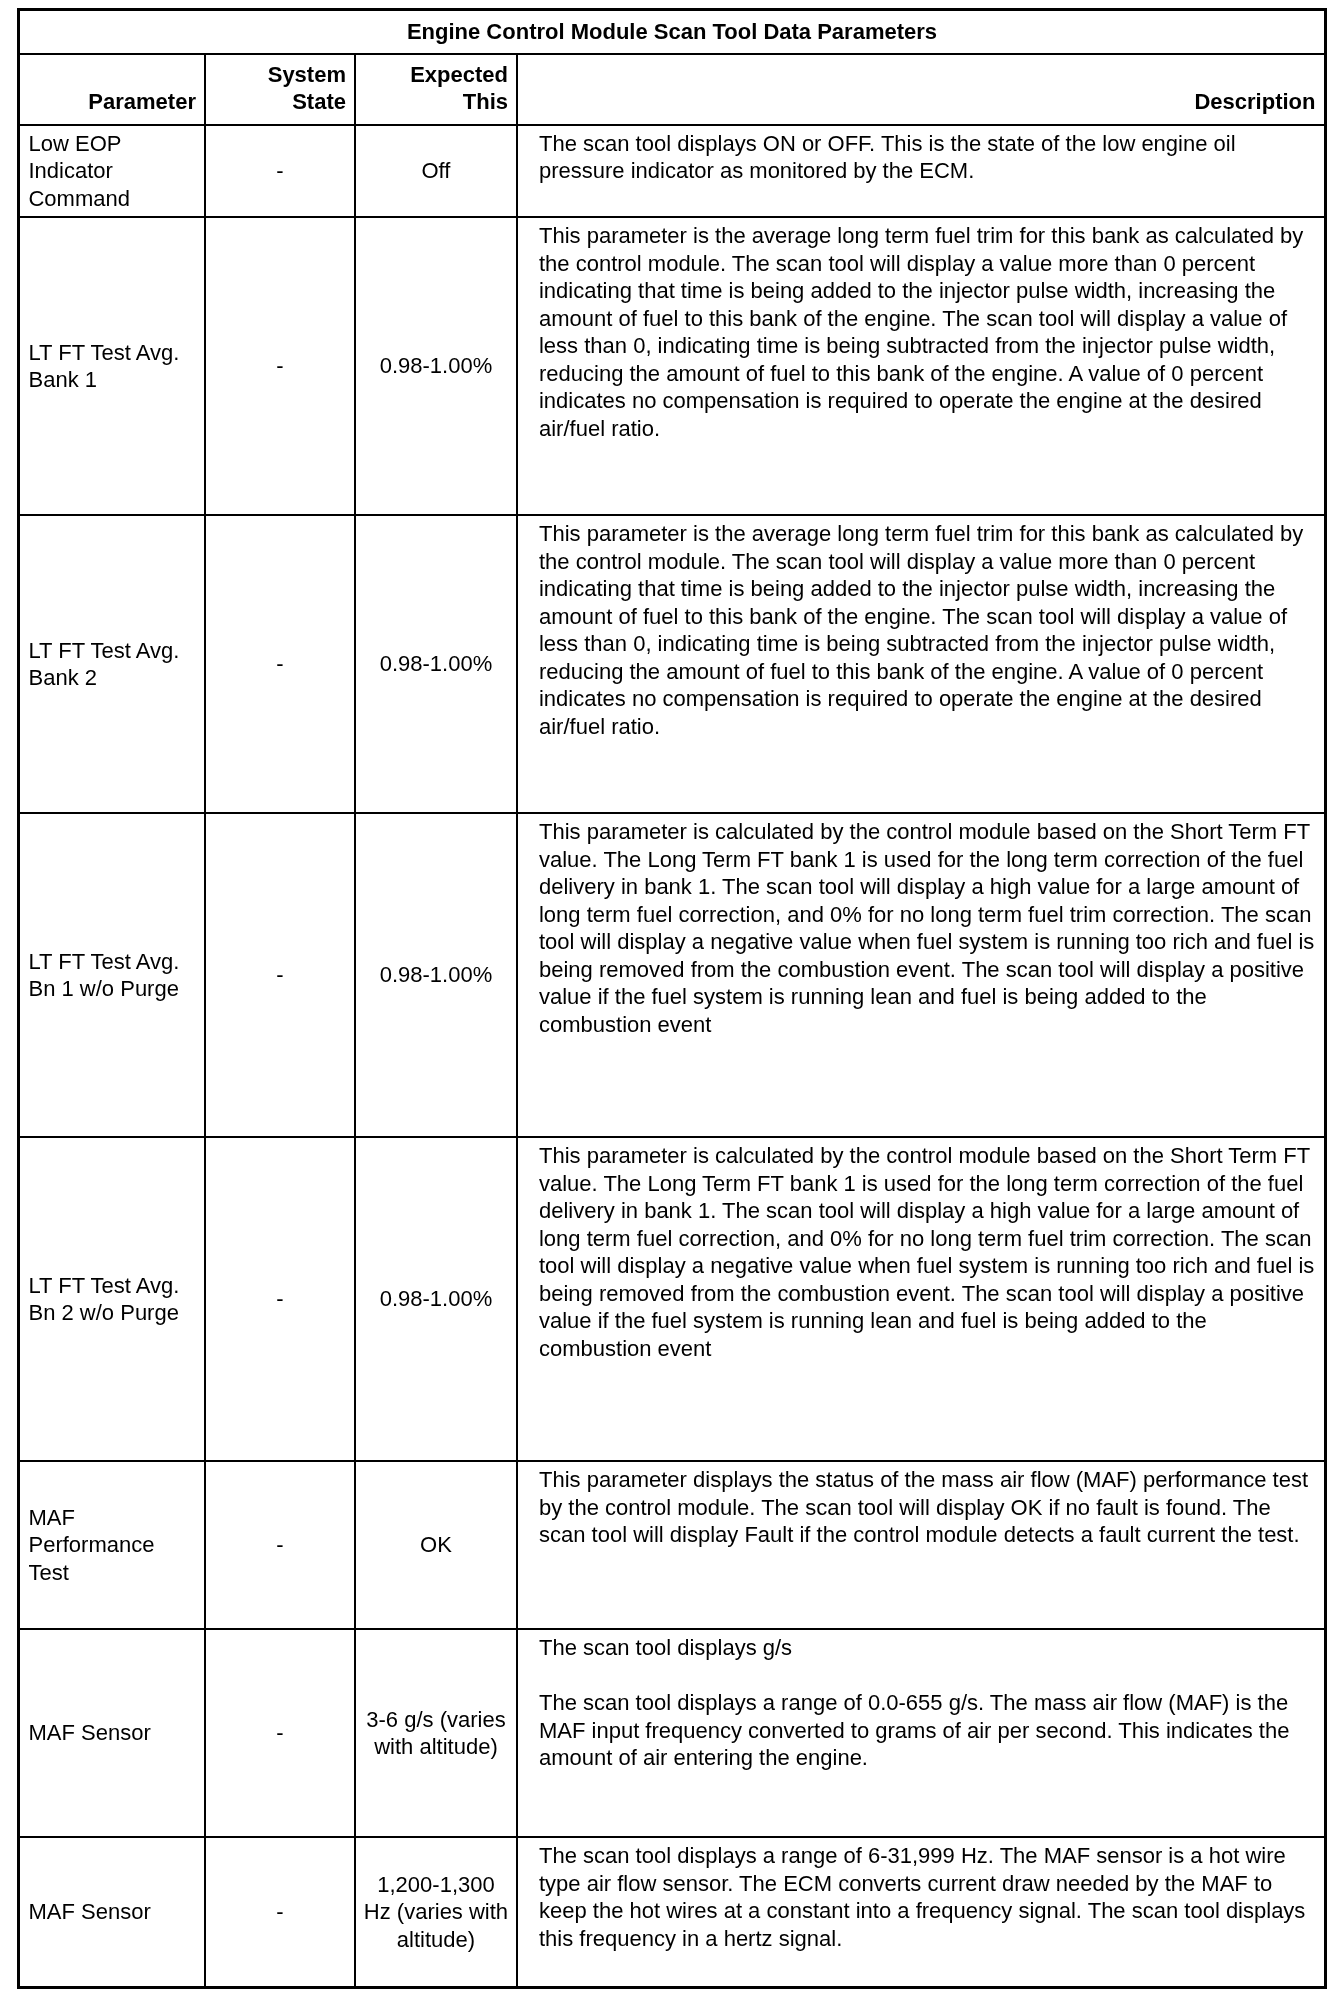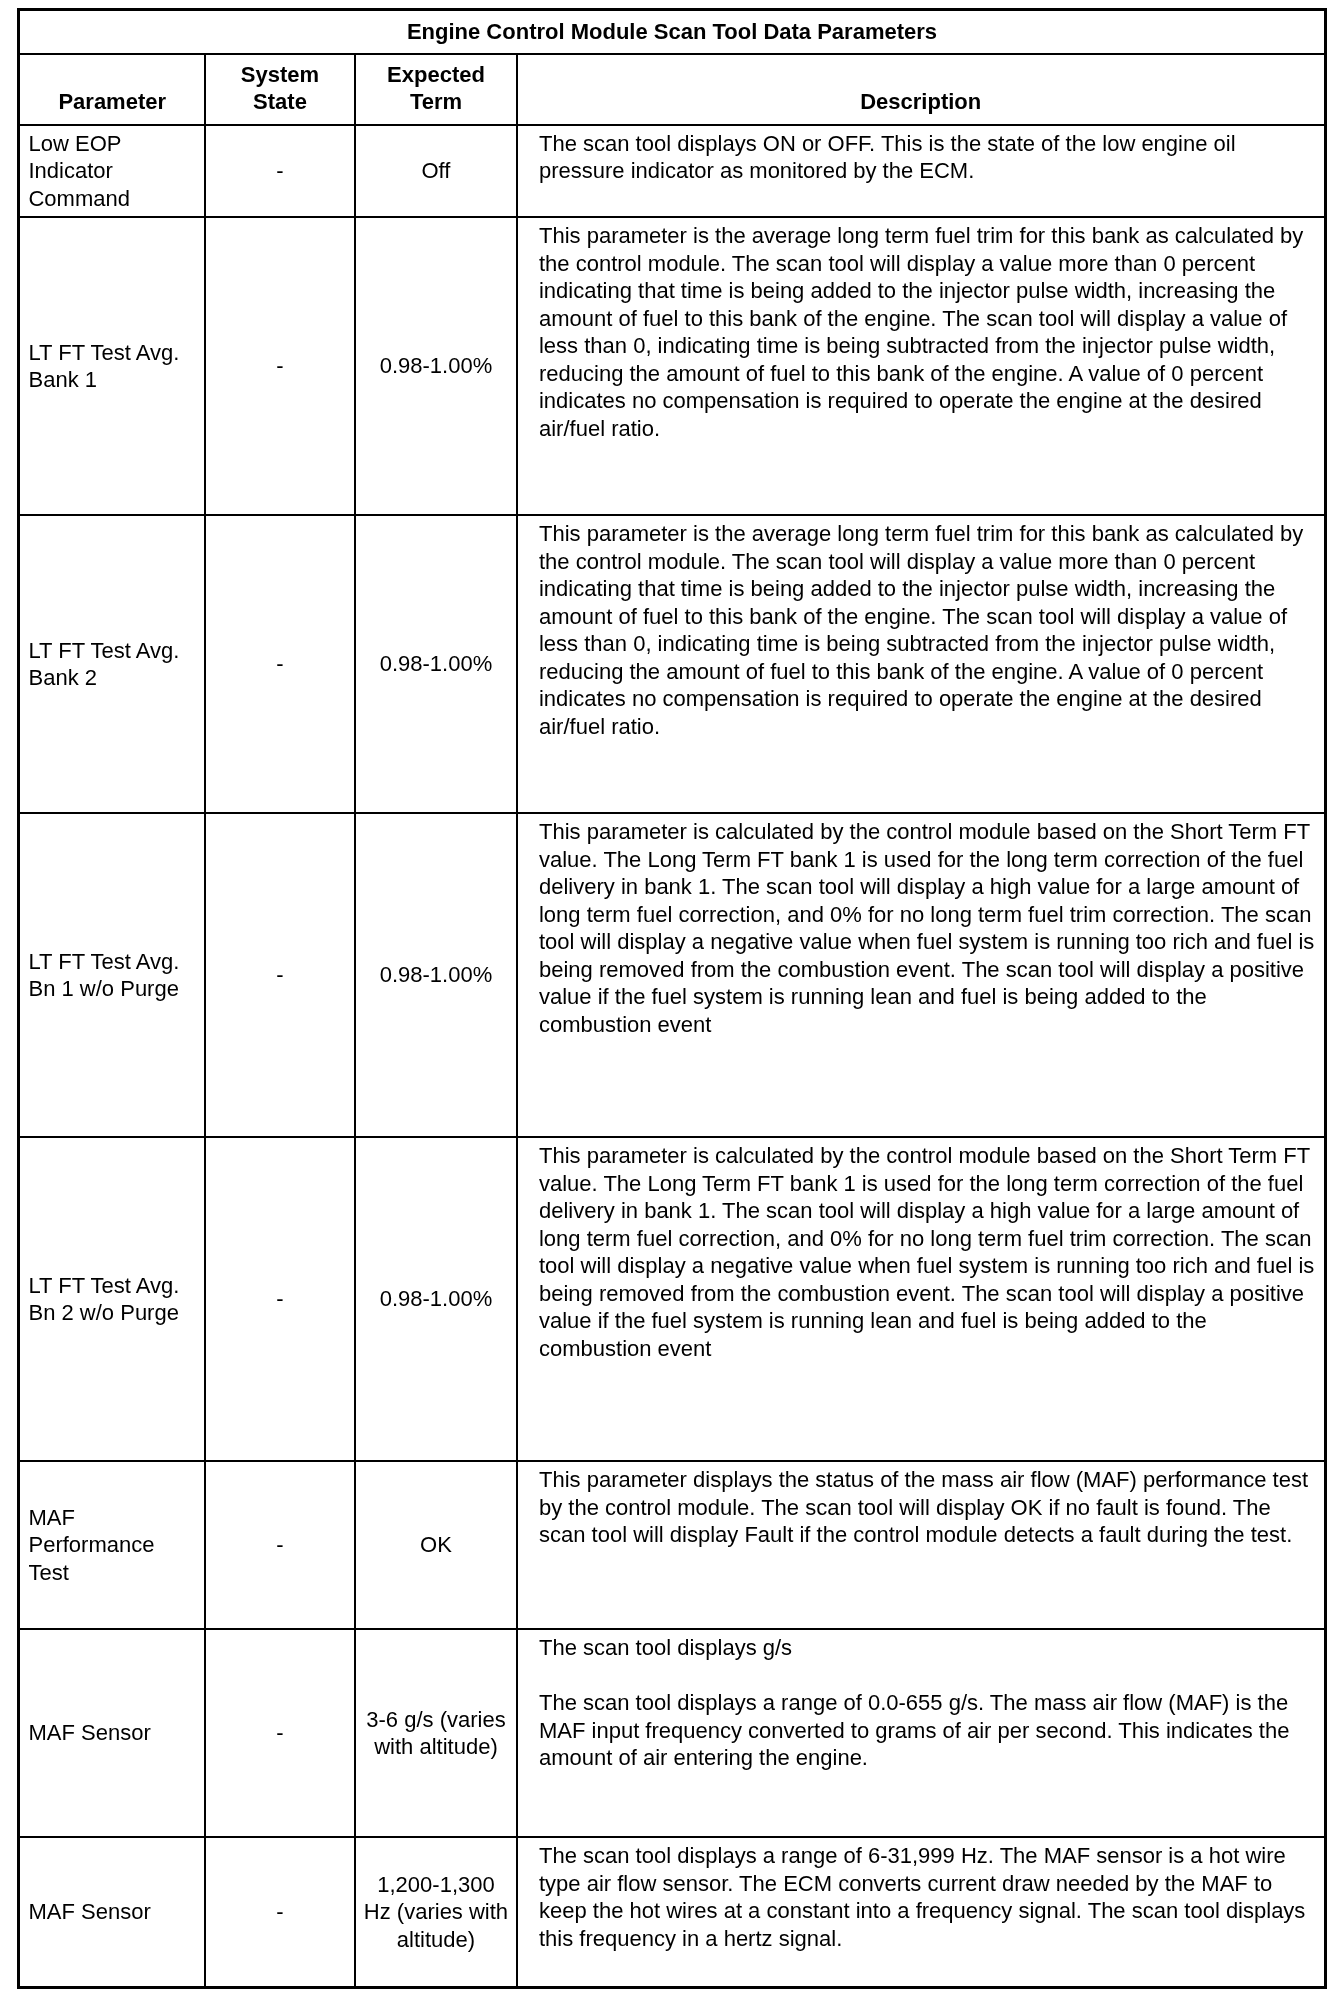--- a/index.html
+++ b/index.html
@@ -32,21 +32,21 @@
     overflow: hidden;
   }
   .title-cell {
     font-weight: bold;
     text-align: center;
     vertical-align: middle;
     padding: 6px 8px;
   }
   th.col-header {
     font-weight: bold;
-    text-align: center;
+    text-align: right;
     vertical-align: bottom;
     padding: 6px 8px 8px 8px;
   }
   td.cell-parameter {
     text-align: left;
     vertical-align: middle;
     padding: 4px 6px 4px 8px;
     margin-top: 12px;
   }
   td.cell-state {
@@ -87,21 +87,21 @@
       <col style="width:162px">
       <col style="width:808px">
     </colgroup>
     <thead>
       <tr class="row-title">
         <td class="title-cell" colspan="4">Engine Control Module Scan Tool Data Parameters</td>
       </tr>
       <tr class="row-header">
         <th class="col-header">Parameter</th>
         <th class="col-header">System State</th>
-        <th class="col-header">Expected Term</th>
+        <th class="col-header">Expected This</th>
         <th class="col-header">Description</th>
       </tr>
     </thead>
     <tbody>
       <tr class="row-0">
         <td class="cell-parameter">Low EOP Indicator Command</td>
         <td class="cell-state">-</td>
         <td class="cell-expected">Off</td>
         <td class="cell-description">The scan tool displays ON or OFF. This is the state of the low engine oil pressure indicator as monitored by the ECM.</td>
       </tr>
@@ -126,21 +126,21 @@
       <tr class="row-4">
         <td class="cell-parameter">LT FT Test Avg. Bn 2 w/o Purge</td>
         <td class="cell-state">-</td>
         <td class="cell-expected">0.98-1.00%</td>
         <td class="cell-description">This parameter is calculated by the control module based on the Short Term FT value. The Long Term FT bank 1 is used for the long term correction of the fuel delivery in bank 1. The scan tool will display a high value for a large amount of long term fuel correction, and 0% for no long term fuel trim correction. The scan tool will display a negative value when fuel system is running too rich and fuel is being removed from the combustion event. The scan tool will display a positive value if the fuel system is running lean and fuel is being added to the combustion event</td>
       </tr>
       <tr class="row-5">
         <td class="cell-parameter">MAF Performance Test</td>
         <td class="cell-state">-</td>
         <td class="cell-expected">OK</td>
-        <td class="cell-description">This parameter displays the status of the mass air flow (MAF) performance test by the control module. The scan tool will display OK if no fault is found. The scan tool will display Fault if the control module detects a fault during the test.</td>
+        <td class="cell-description">This parameter displays the status of the mass air flow (MAF) performance test by the control module. The scan tool will display OK if no fault is found. The scan tool will display Fault if the control module detects a fault current the test.</td>
       </tr>
       <tr class="row-6">
         <td class="cell-parameter">MAF Sensor</td>
         <td class="cell-state">-</td>
         <td class="cell-expected">3-6 g/s (varies with altitude)</td>
         <td class="cell-description">The scan tool displays g/s
 
 The scan tool displays a range of 0.0-655 g/s. The mass air flow (MAF) is the MAF input frequency converted to grams of air per second. This indicates the amount of air entering the engine.</td>
       </tr>
       <tr class="row-7">

